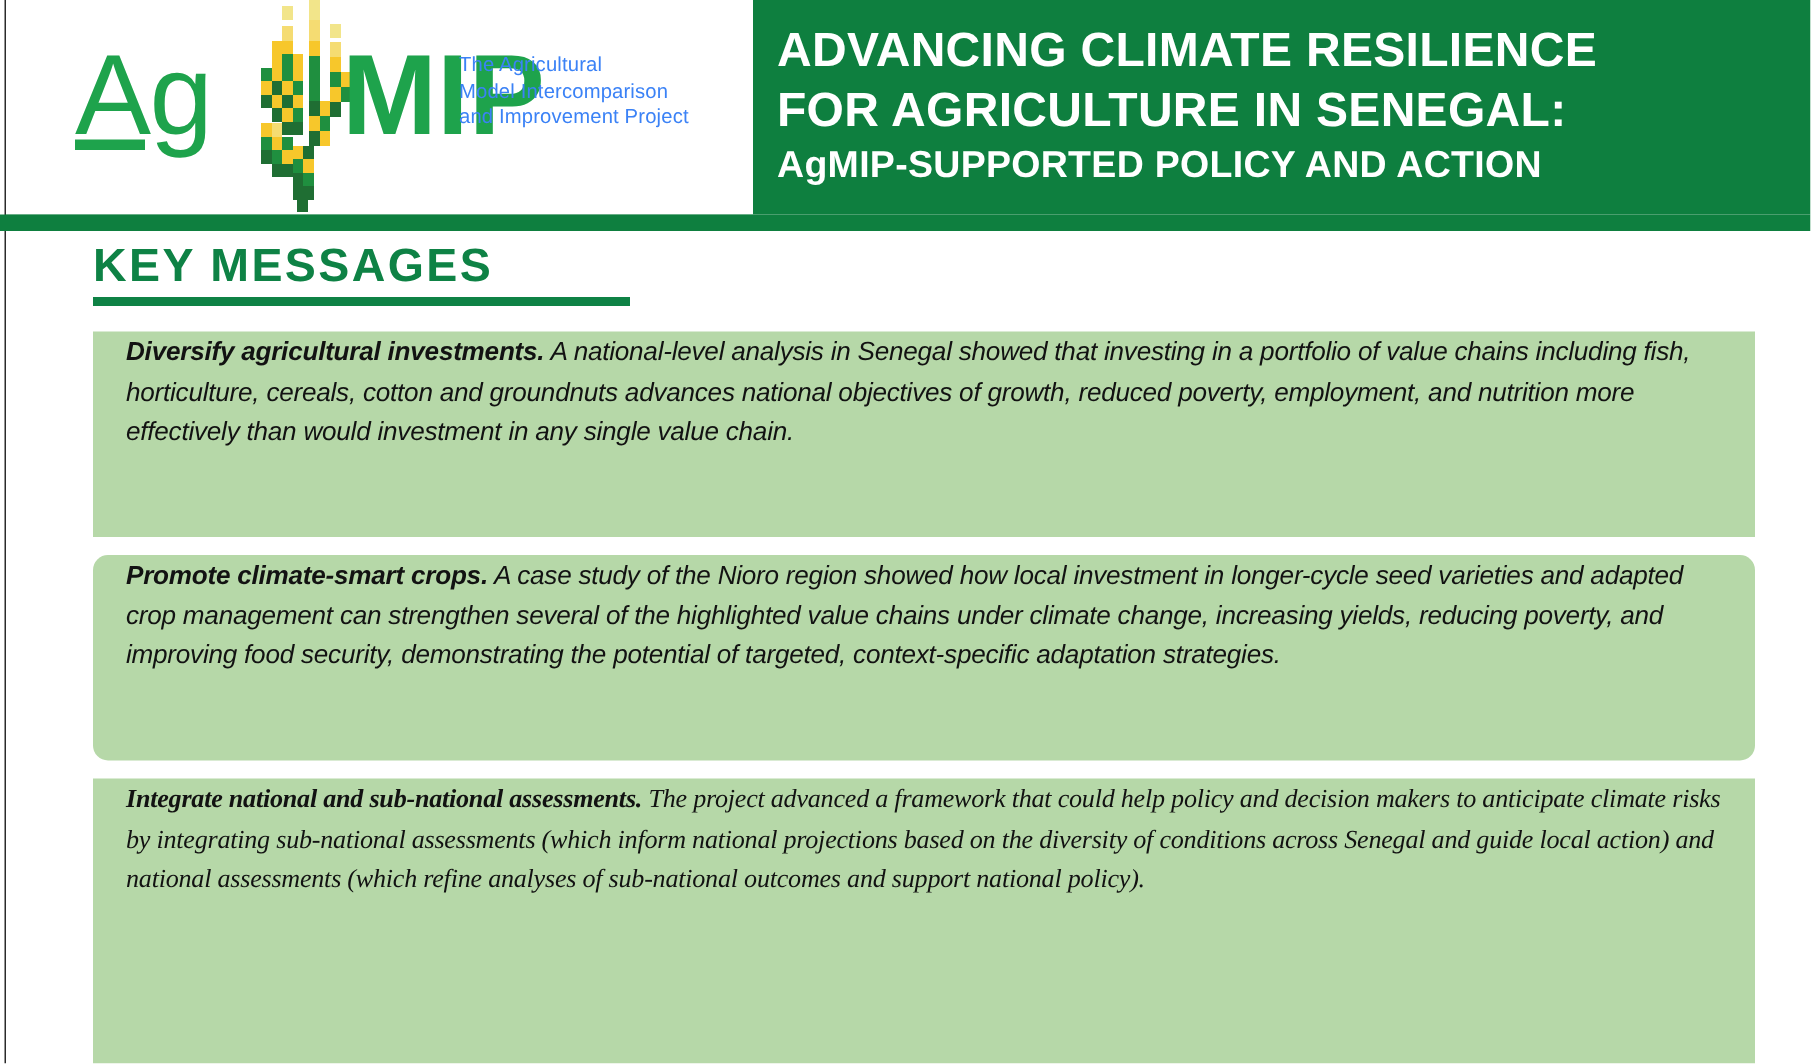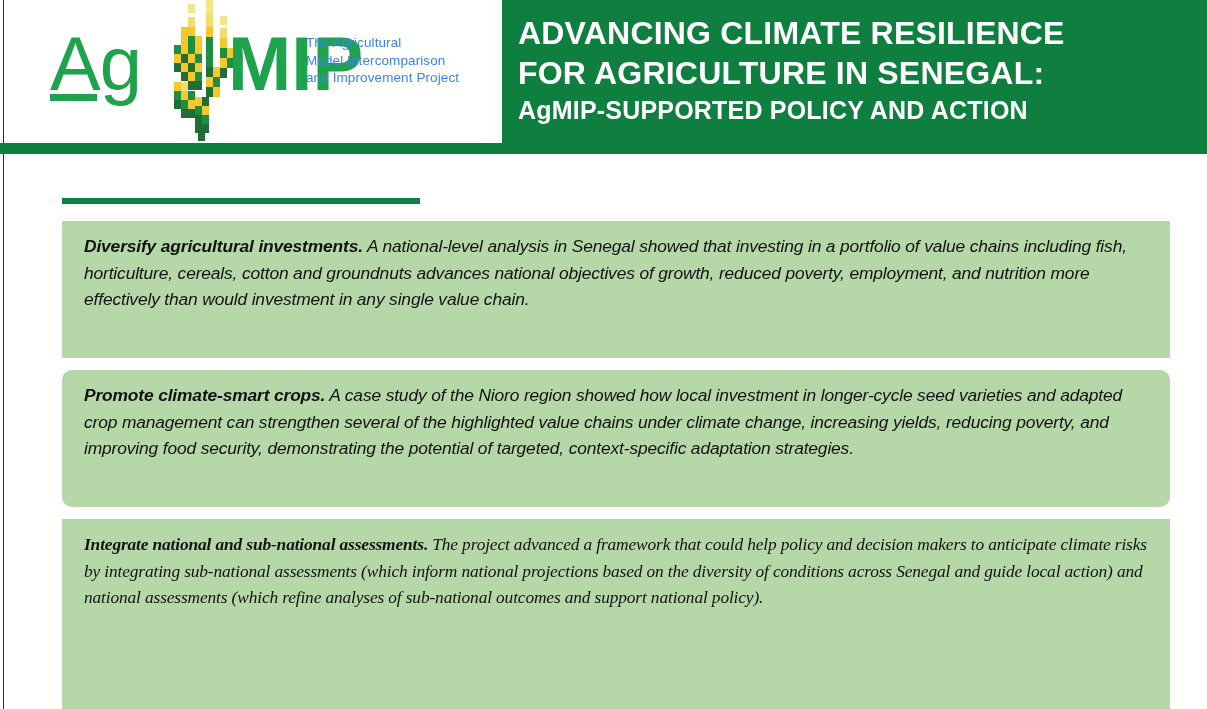--- a/index.html
+++ b/index.html
@@ -148,21 +148,21 @@
     background: #0e8245;
   }
 
   
   .msg {
     position: absolute;
     left: 62px;
     width: 1108px;
     background: #b6d8a8;
     box-sizing: border-box;
-    padding: 12px 22px 10px 22px;
+    padding: 0 22px 10px 22px;
   }
   .msg p {
     margin: 0;
     font-size: 17.4px;
     line-height: 26.5px;
     font-style: italic;
     color: #121212;
     letter-spacing: -0.15px;
   }
   .msg b {
@@ -265,20 +265,21 @@
 
     <div class="header-title">
       <div class="title-l1">ADVANCING CLIMATE RESILIENCE</div>
       <div class="title-l2">FOR AGRICULTURE IN SENEGAL:</div>
       <div class="title-l3">AgMIP-SUPPORTED POLICY AND ACTION</div>
     </div>
   </div>
 
   <div class="header-rule"></div>
 
+  <div class="section-title">KEY MESSAGES</div>
   <div class="section-underline"></div>
 
   <div class="msg" id="msg-1">
     <p><b>Diversify agricultural investments.</b><span> A national-level analysis in Senegal showed that investing in a portfolio of value chains including fish, horticulture, cereals, cotton and groundnuts advances national objectives of growth, reduced poverty, employment, and nutrition more effectively than would investment in any single value chain.</span></p>
   </div>
 
   <div class="msg" id="msg-2">
     <p><b>Promote climate-smart crops.</b><span> A case study of the Nioro region showed how local investment in longer-cycle seed varieties and adapted crop management can strengthen several of the highlighted value chains under climate change, increasing yields, reducing poverty, and improving food security, demonstrating the potential of targeted, context-specific adaptation strategies.</span></p>
   </div>
 

